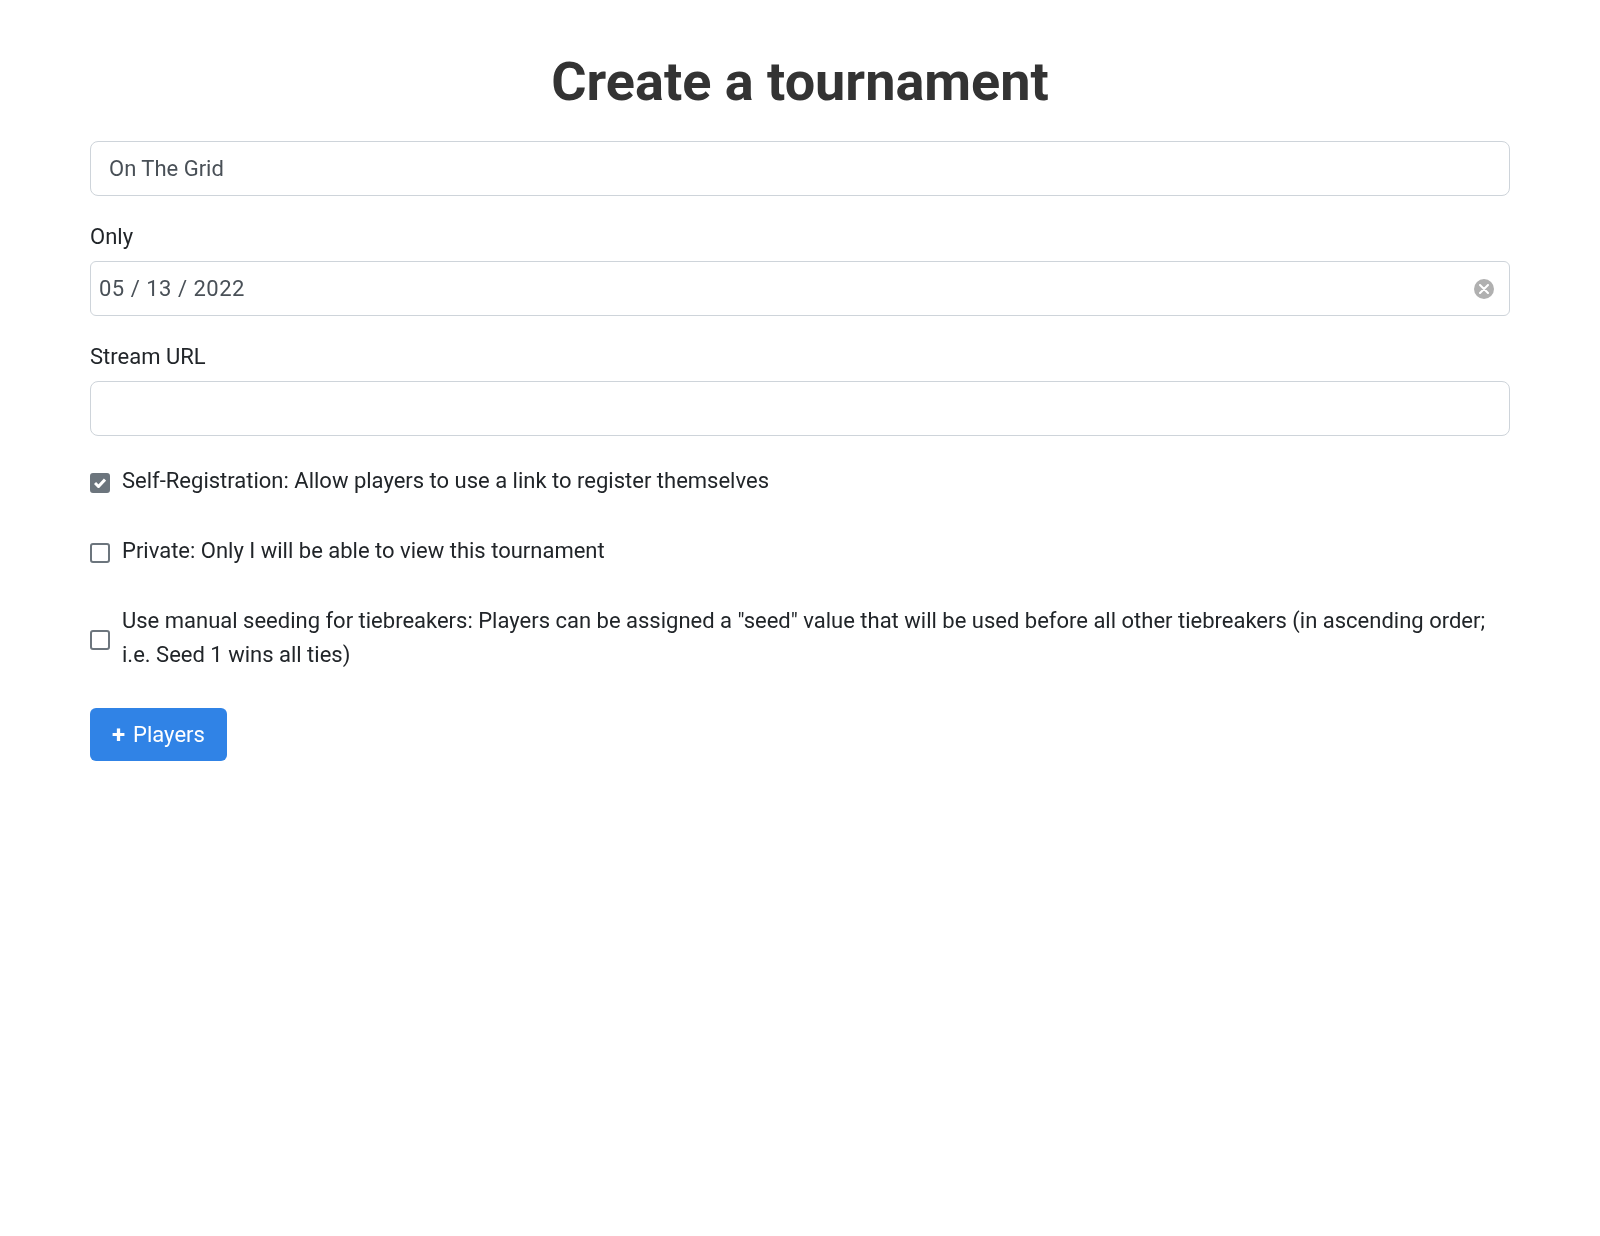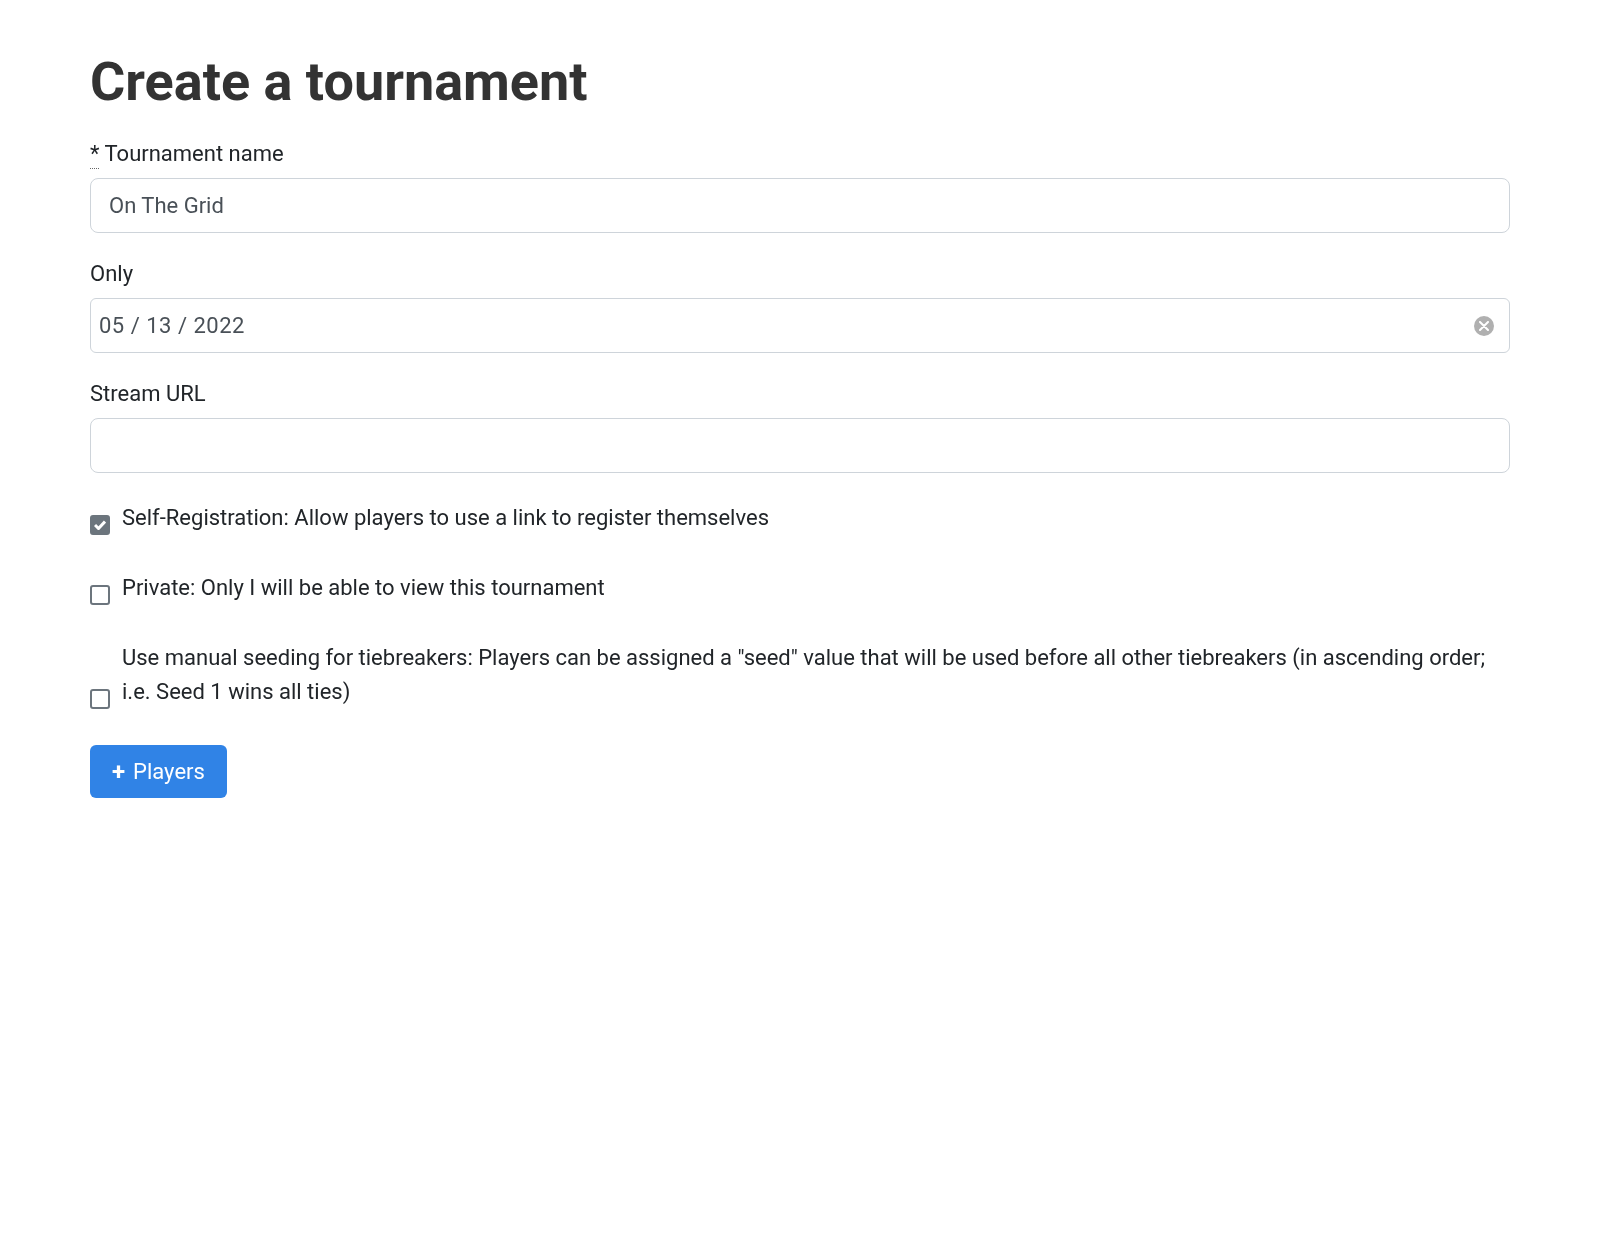--- a/index.html
+++ b/index.html
@@ -11,20 +11,21 @@
       font-family: -apple-system, BlinkMacSystemFont, "Segoe UI", Roboto, Helvetica, Arial, sans-serif;
       background: #fff;
       color: #212529;
       padding: 50px 90px;
     }
     .page-title {
       font-size: 54px;
       font-weight: 700;
       color: #333;
       margin-bottom: 28px;
+      text-align: center;
     }
     .form-group {
       margin-bottom: 28px;
     }
     .form-label {
       display: block;
       font-size: 22px;
       color: #212529;
       margin-bottom: 12px;
     }
@@ -75,21 +76,21 @@
       cursor: pointer;
       font-size: 12px;
       line-height: 1;
     }
     .date-clear svg {
       width: 10px;
       height: 10px;
     }
     .checkbox-group {
       display: flex;
-      align-items: flex-end;
+      align-items: center;
       gap: 12px;
       margin-bottom: 36px;
     }
     .checkbox {
       width: 20px;
       height: 20px;
       min-width: 20px;
       margin-top: 4px;
       border: 2px solid #6c757d;
       border-radius: 3px;
@@ -141,24 +142,20 @@
     }
   </style>
 </head>
 <body>
 
 
 
 <h1 class="page-title">Create a tournament</h1>
 
 <div class="form-group">
-  <label class="form-label">
-    <span class="required-mark">*</span>
-    <span>Tournament name</span>
-  </label>
   <input type="text" class="form-input" value="On The Grid" style="">
 </div>
 
 <div class="form-group">
   <label class="form-label">Only</label>
   <div class="date-input-wrapper">
     <input type="text" class="date-input" value="05 / 13 / 2022" style="">
     <span class="date-clear">
       <svg viewBox="0 0 10 10">
           <path d="M1 1 L9 9 M9 1 L1 9" stroke="#fff" stroke-width="2" stroke-linecap="round"></path>

